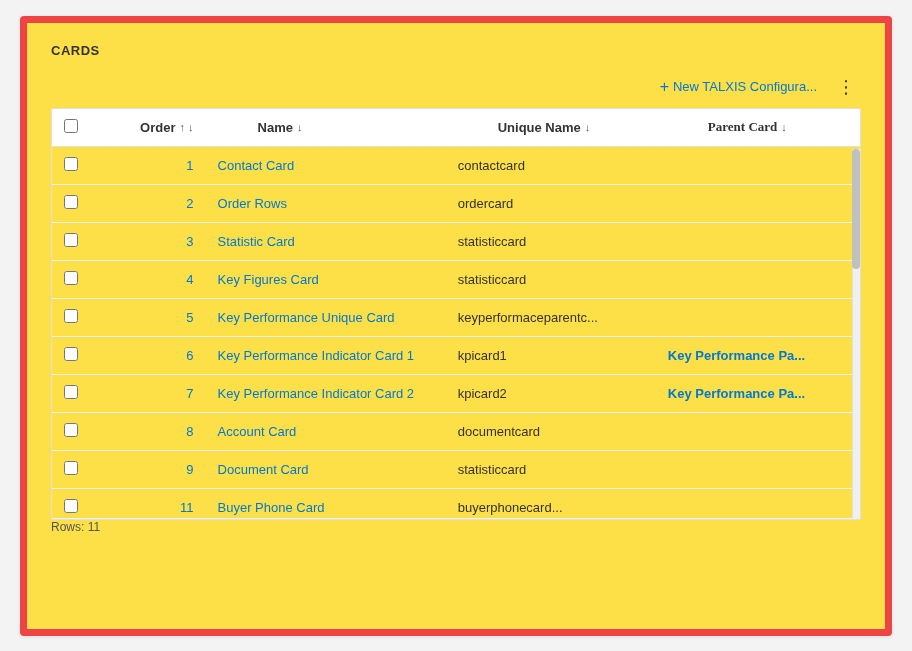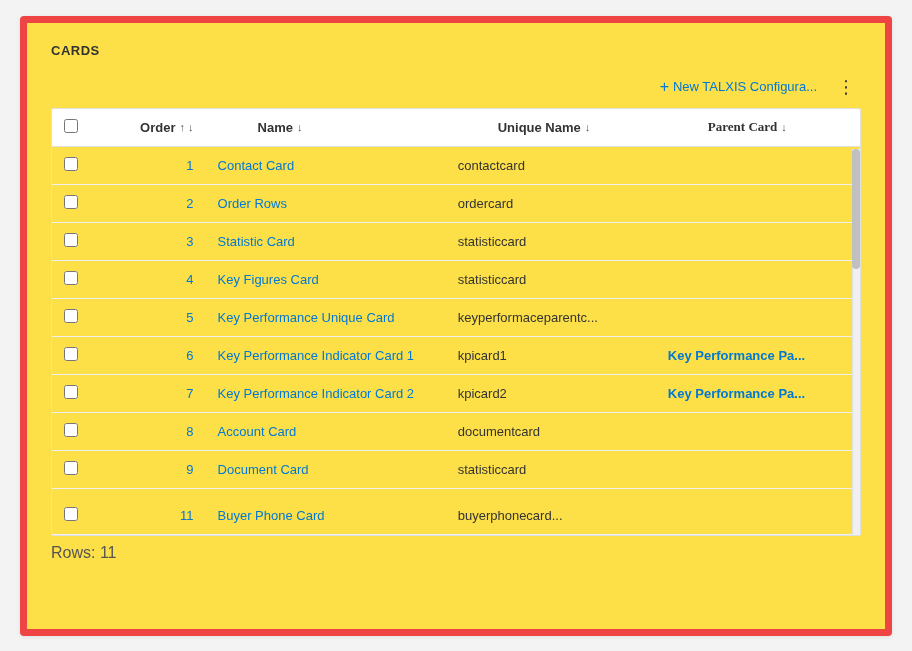--- a/index.html
+++ b/index.html
@@ -203,28 +203,27 @@
       position: absolute;
       right: 0;
       top: 0;
       width: 8px;
       height: 120px;
       background: #c0c0c0;
       border-radius: 4px;
     }
 
     .rows-count {
-      margin-top: 8px;
-      font-size: 16px;
+      font-size: 12px;
       color: #555;
     }
 
     .partial-row {
       border-bottom: 1px solid #f0f0f0;
-      height: 46px;
+      height: 30px;
       overflow: hidden;
     }
 
     .partial-row td {
       padding-top: 8px;
       padding-bottom: 0;
       overflow: hidden;
     }
   </style>
 </head>

